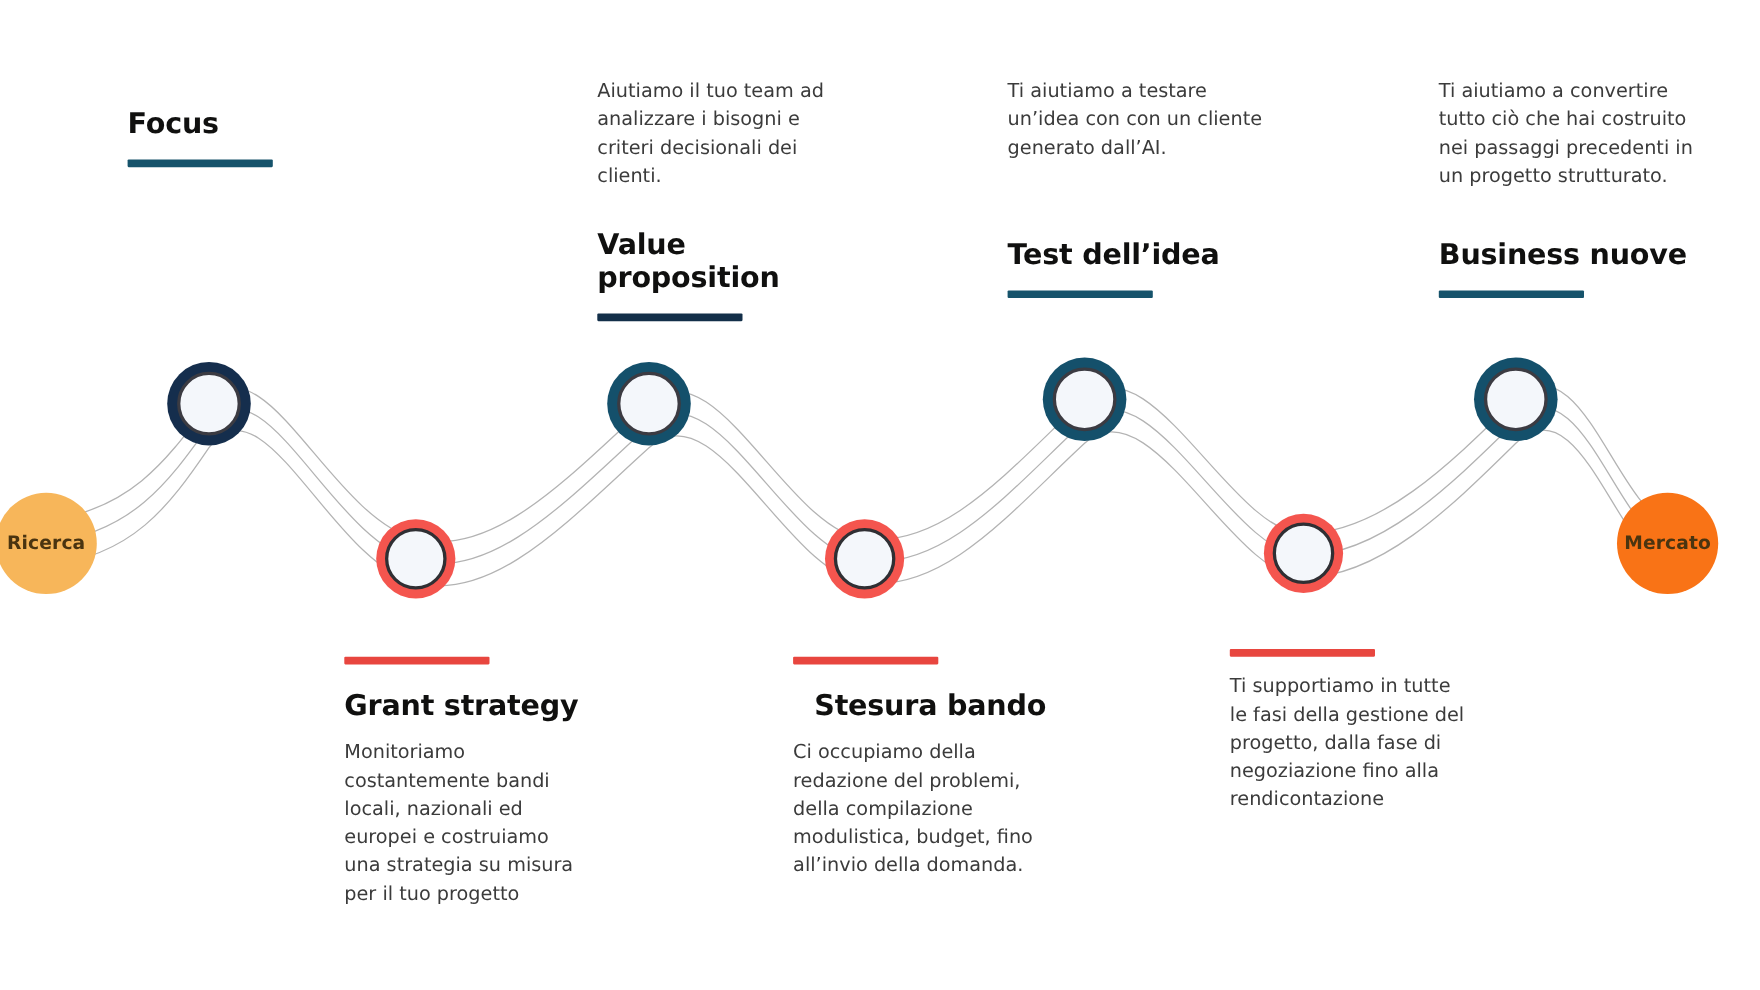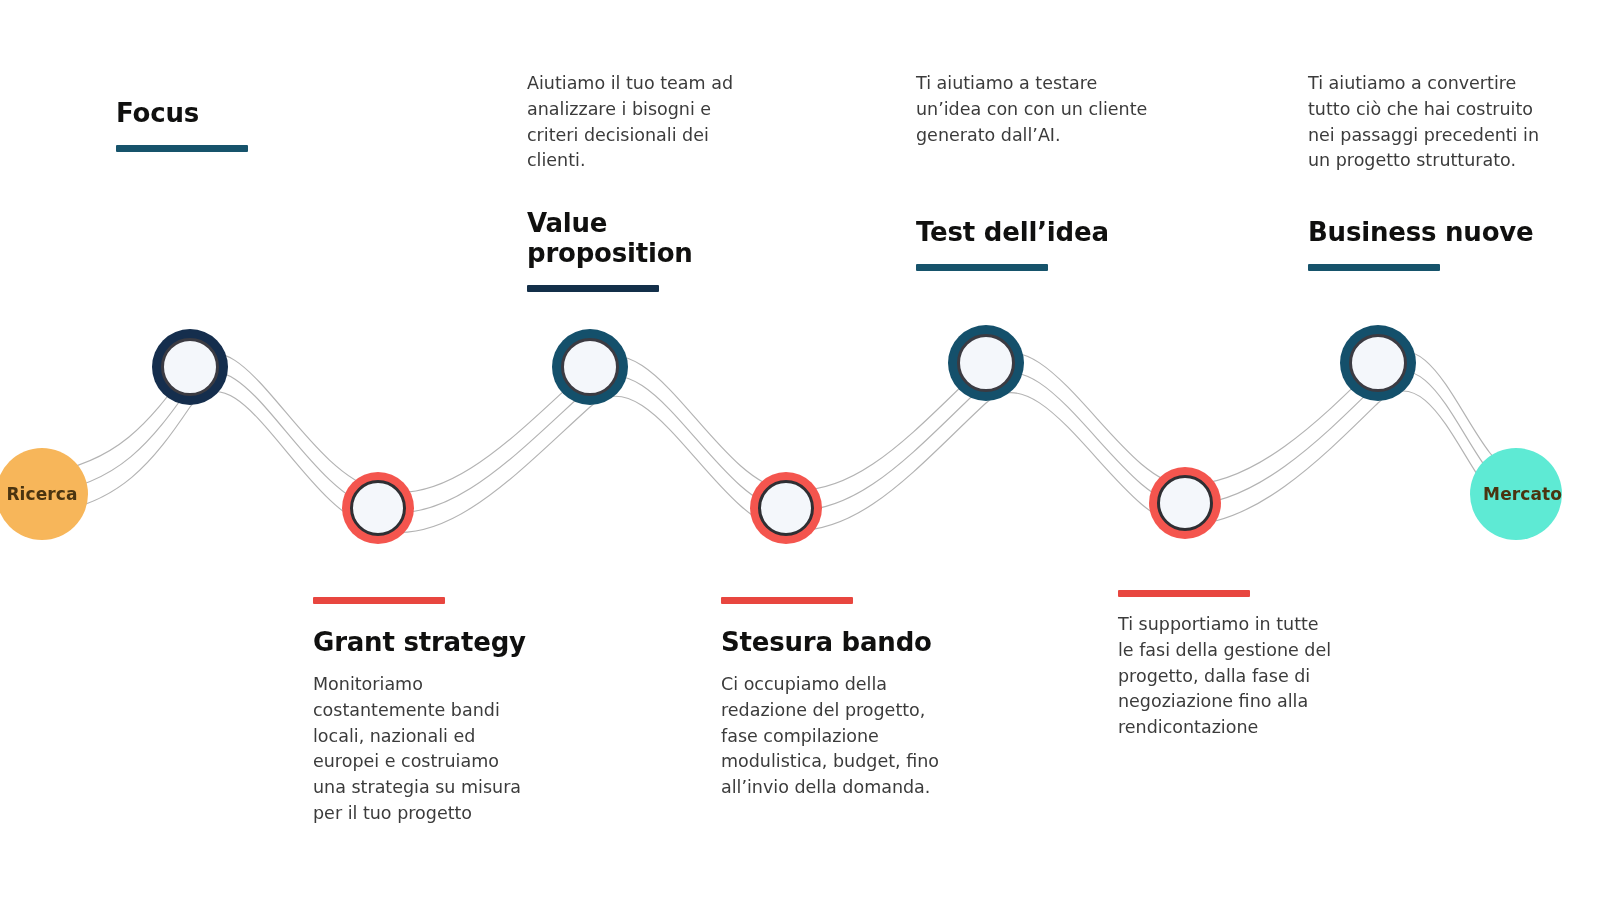--- a/index.html
+++ b/index.html
@@ -116,21 +116,21 @@
                C 450,548 520,470 590,407 C 650,352 715,522 786,530
                C 860,538 920,464 986,403 C 1045,348 1120,525 1185,525
                C 1255,525 1320,460 1378,403 C 1436,347 1470,502 1516,514"></path>
     </g>
   </svg>
 
   <div class="endpoint" style="left:-4px; top:448px; width:92px; height:92px; background:#f7b65a;">
     <span>Ricerca</span>
   </div>
 
-  <div class="endpoint" style="left:1470px; top:448px; width:92px; height:92px; background:#5eead4;justify-content:flex-end;">
+  <div class="endpoint" style="left:1470px; top:448px; width:92px; height:92px; background:#f97316;">
     <span>Mercato</span>
   </div>
 
   <div class="node" style="left:152px; top:329px; width:76px; height:76px;">
     <span class="ring-outer" style="background:#152e4d;"></span>
     <span class="ring-inner" style="inset:9px; border:3px solid #3b3b42;"></span>
   </div>
 
   <div class="node" style="left:552px; top:329px; width:76px; height:76px;">
     <span class="ring-outer" style="background:#14506b;"></span>
@@ -160,21 +160,21 @@
   <div class="node" style="left:1149px; top:467px; width:72px; height:72px;">
     <span class="ring-outer" style="background:#f4554e;"></span>
     <span class="ring-inner" style="inset:8px; border:3px solid #2f2f33;"></span>
   </div>
 
   <div class="block top" style="left:116px; top:76px; width:230px;">
     <div class="heading" style="margin-top:22px;">Focus</div>
     <div class="bar" style="margin-top:17px; background:#16536b;"></div>
   </div>
 
-  <div class="block top" style="left:527px; top:71px; width:215px;">
+  <div class="block top" style="left:543px; top:71px; width:215px;">
     <div class="desc">Aiutiamo il tuo team ad analizzare i bisogni e criteri decisionali dei clienti.</div>
     <div class="heading" style="margin-top:34px; max-width:160px;">Value proposition</div>
     <div class="bar" style="margin-top:17px; background:#132f49;"></div>
   </div>
 
   <div class="block top" style="left:916px; top:71px; width:240px;">
     <div class="desc">Ti aiutiamo a testare un’idea con con un cliente generato dall’AI.</div>
     <div class="heading" style="margin-top:69px;">Test dell’idea</div>
     <div class="bar" style="margin-top:17px; background:#16536b;"></div>
   </div>
@@ -186,22 +186,22 @@
   </div>
 
   <div class="block bottom" style="left:313px; top:597px; width:230px;">
     <div class="bar" style="background:#e8463f;"></div>
     <div class="heading" style="margin-top:23px;">Grant strategy</div>
     <div class="desc" style="margin-top:15px; width:222px;">Monitoriamo costantemente bandi locali, nazionali ed europei e costruiamo una strategia su misura per il tuo progetto</div>
   </div>
 
   <div class="block bottom" style="left:721px; top:597px; width:230px;">
     <div class="bar" style="background:#e8463f;"></div>
-    <div class="heading" style="margin-top:23px;">Stesura bando</div>
-    <div class="desc" style="margin-top:15px; width:222px;">Ci occupiamo della redazione del progetto, fase compilazione modulistica, budget, fino all’invio della domanda.</div>
+    <div class="heading" style="margin-top:23px;text-align:right;">Stesura bando</div>
+    <div class="desc" style="margin-top:15px; width:222px;">Ci occupiamo della redazione del problemi, della compilazione modulistica, budget, fino all’invio della domanda.</div>
   </div>
 
   <div class="block bottom" style="left:1118px; top:590px; width:240px;">
     <div class="bar" style="background:#e8463f;"></div>
     <div class="desc" style="margin-top:15px; width:215px;">Ti supportiamo in tutte le fasi della gestione del progetto, dalla fase di negoziazione fino alla rendicontazione</div>
   </div>
 
 </div>
 
 </body></html>

